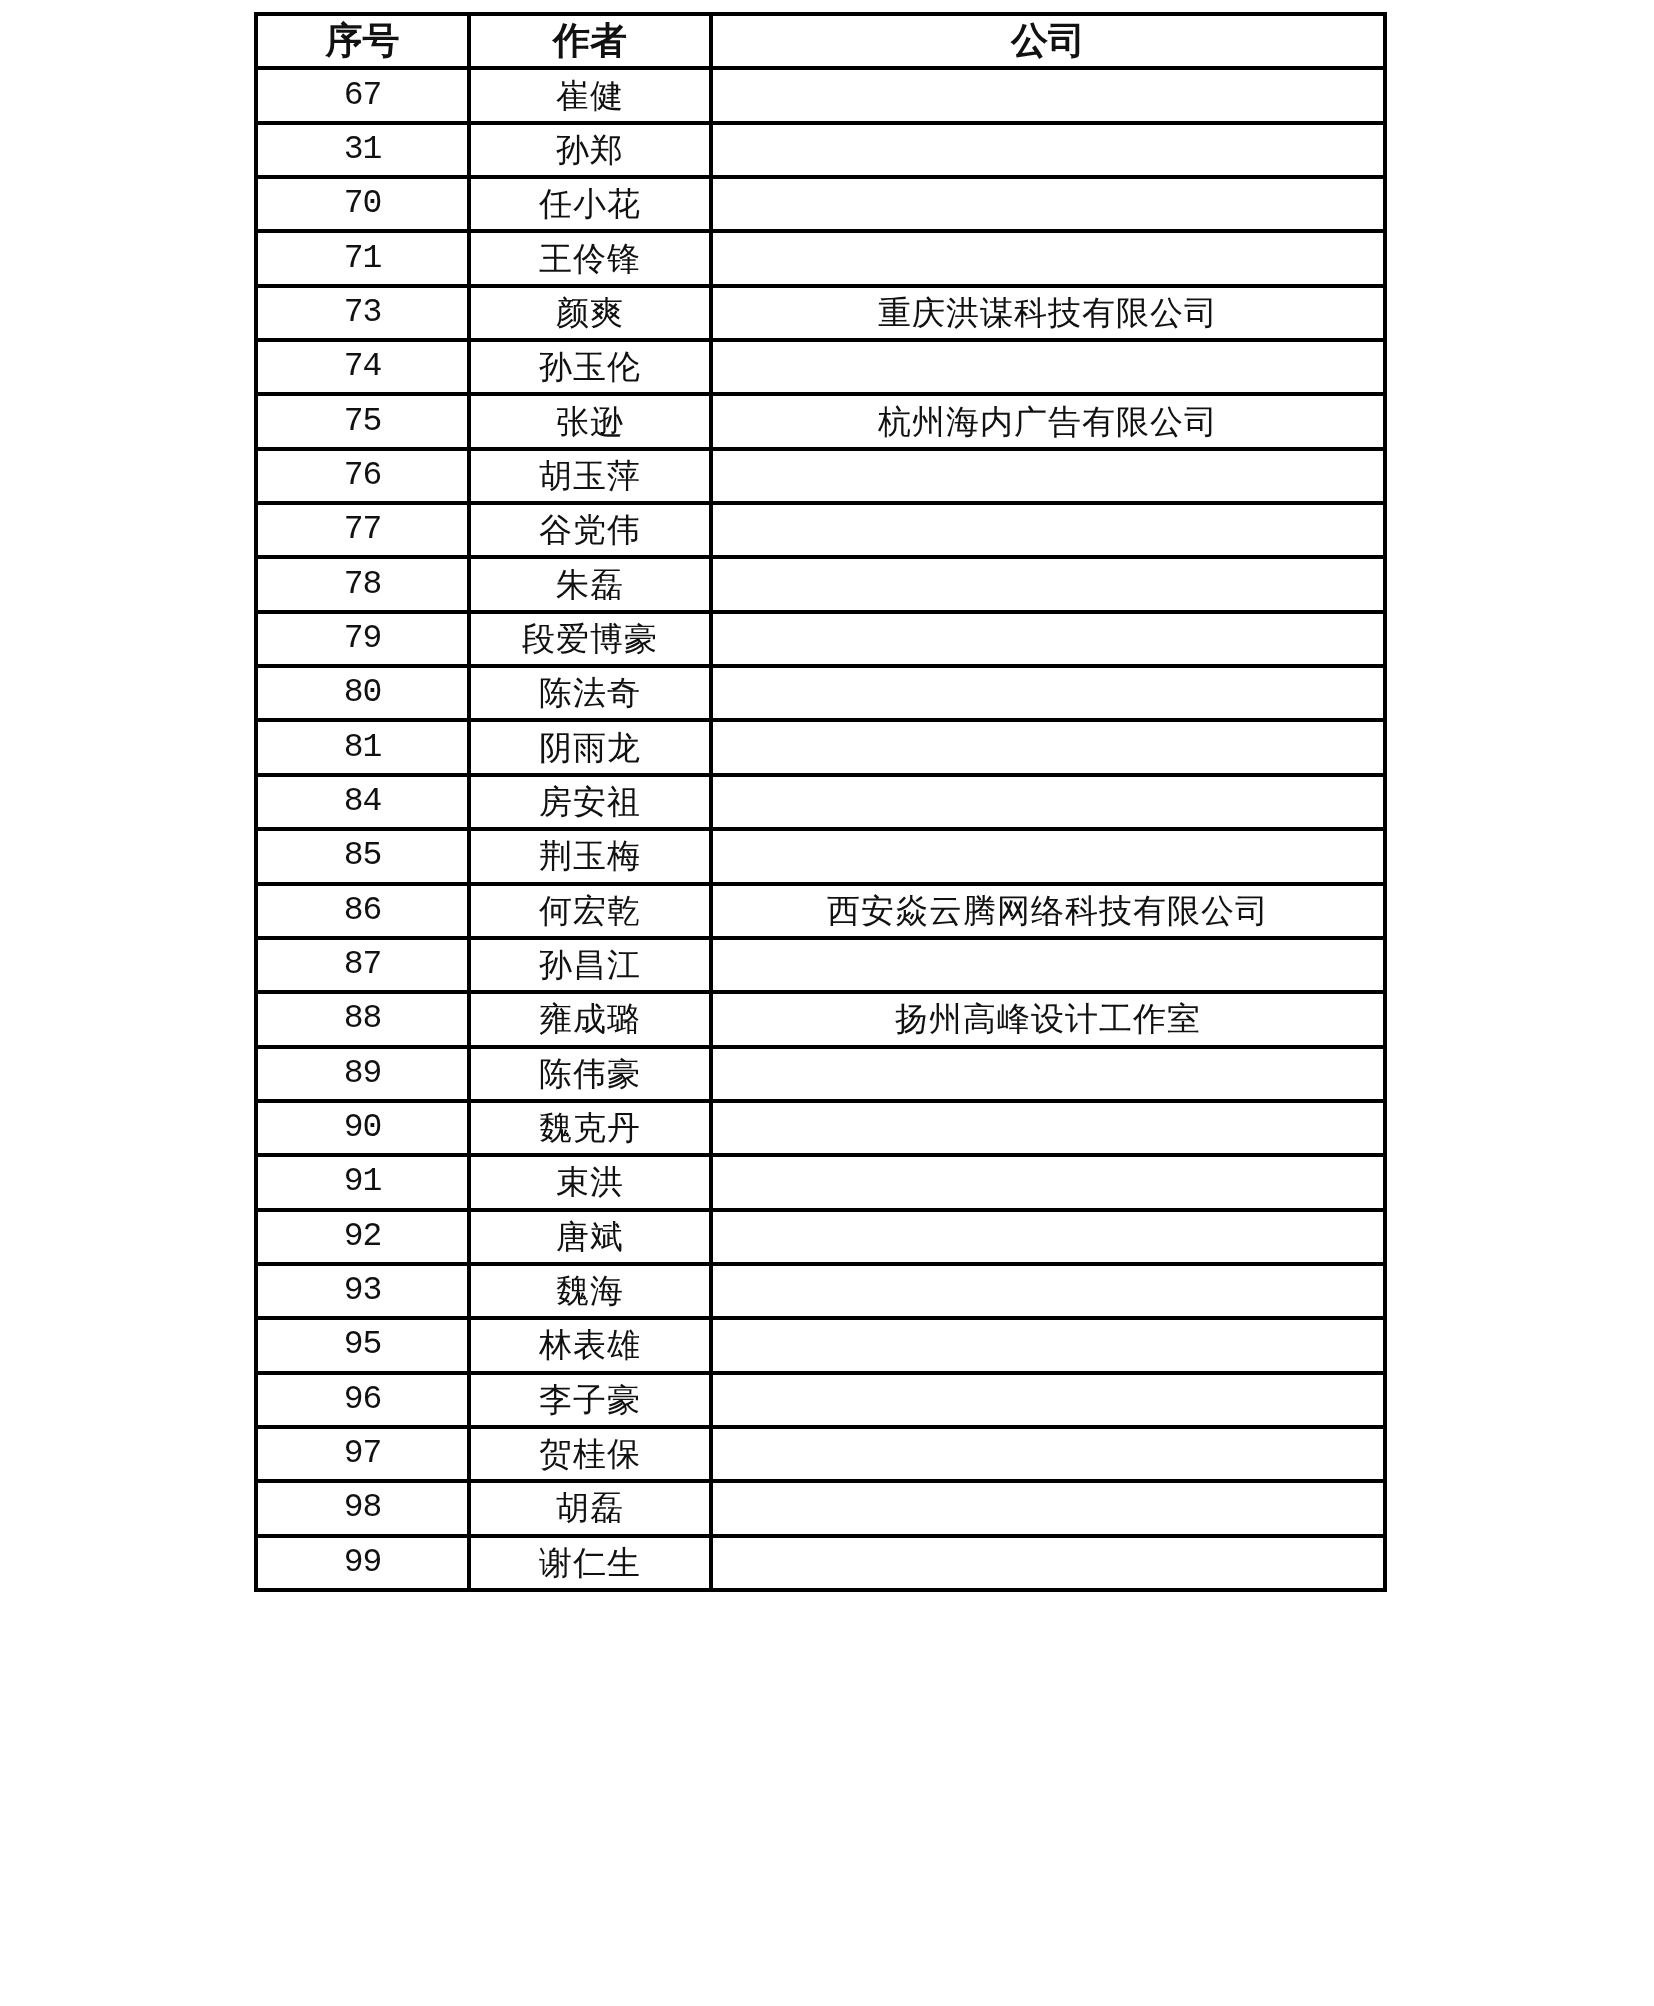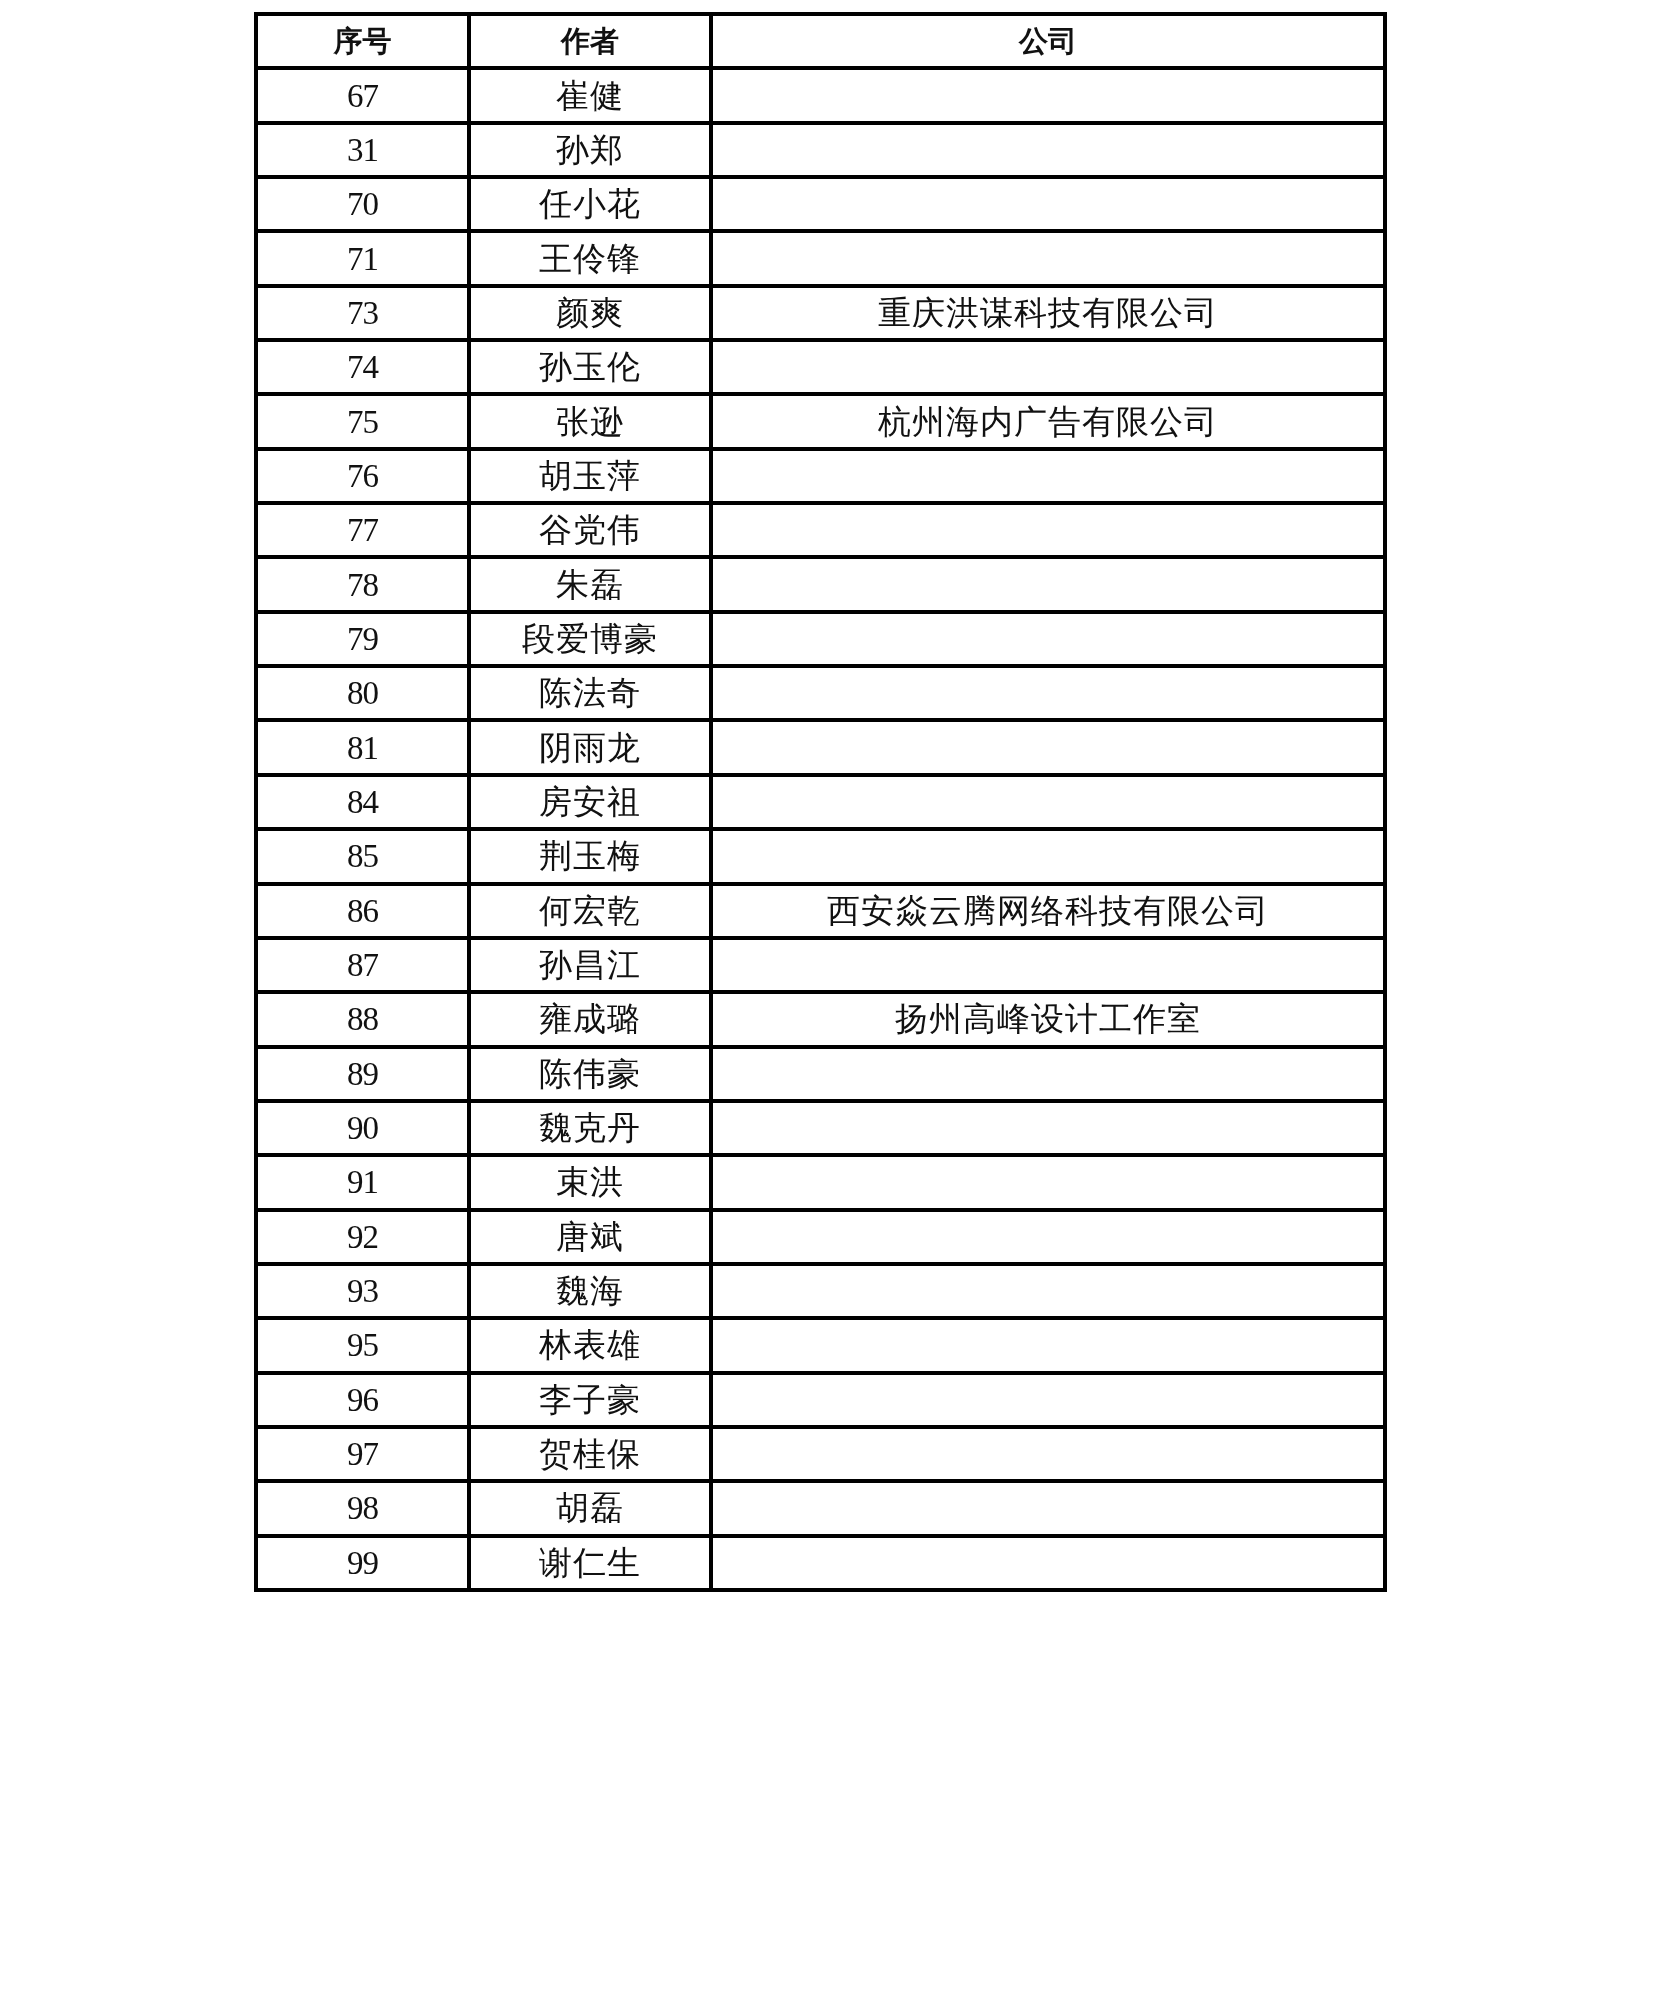--- a/index.html
+++ b/index.html
@@ -34,27 +34,27 @@
     vertical-align: middle;
     font-weight: normal;
     font-size: 33px;
     line-height: 50px;
     white-space: nowrap;
     overflow: hidden;
   }
   table.roster th {
     font-family: "DejaVu Sans", "Liberation Sans", sans-serif;
     font-weight: bold;
-    font-size: 29px;
+    font-size: 37px;
   }
   col.c-idx { width: 213px; }
   col.c-author { width: 242px; }
   col.c-company { width: 674px; }
   td.num {
-    font-family: Liberation Serif, serif;
+    font-family: Liberation Mono, monospace;
     font-size: 34px;
     letter-spacing: -1px;
   }
   td.name, td.company {
     font-family: "DejaVu Sans", "Liberation Sans", sans-serif;
     font-size: 31px;
     letter-spacing: 1px;
   }
 </style>
 </head>

